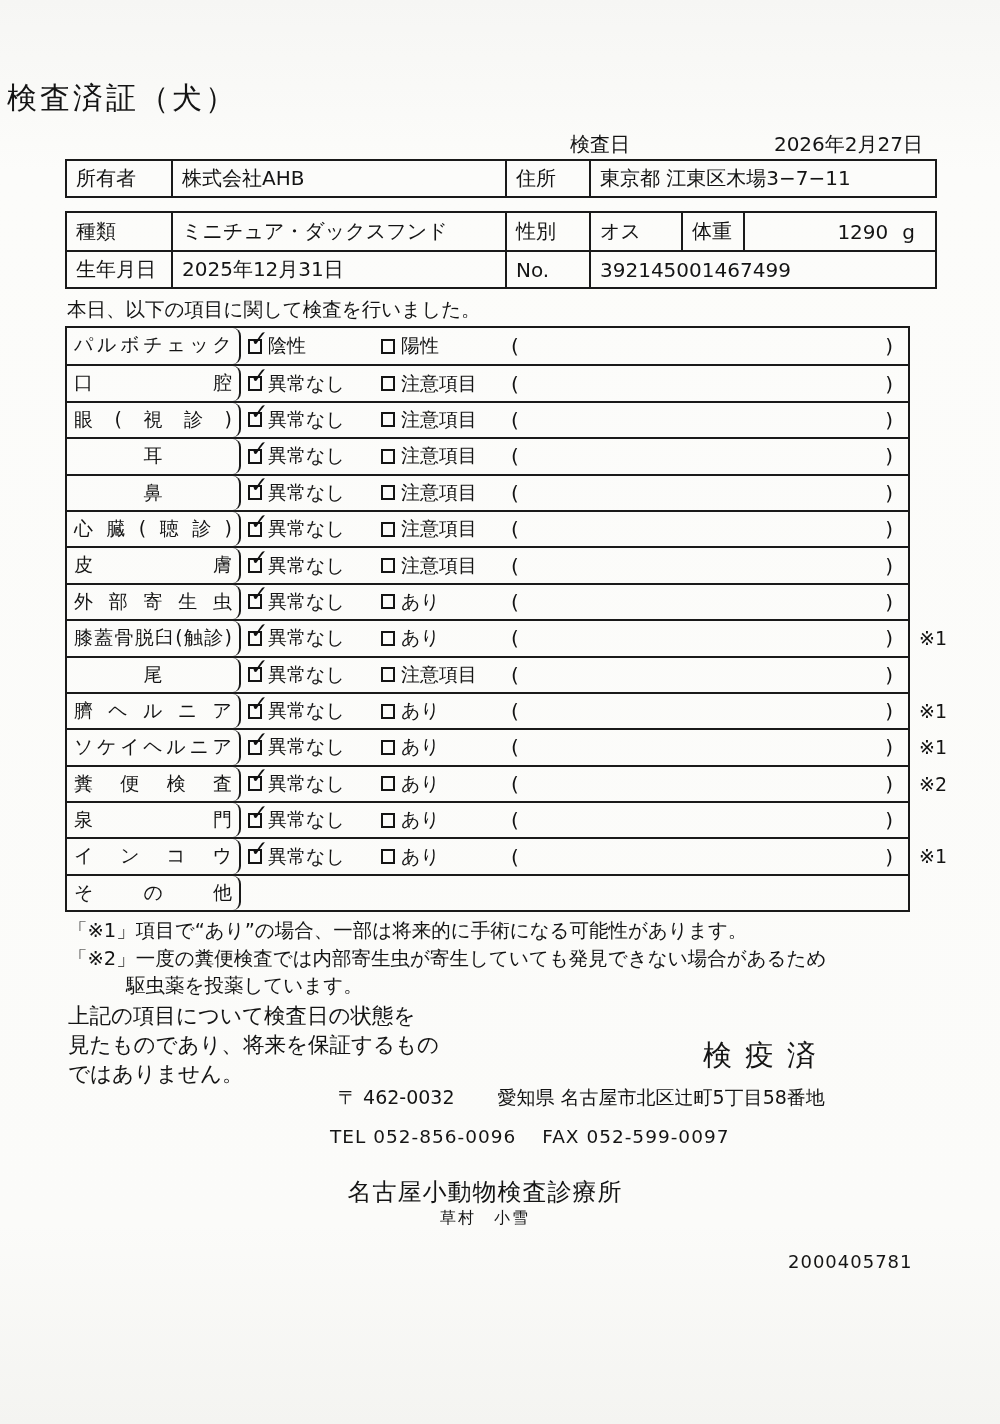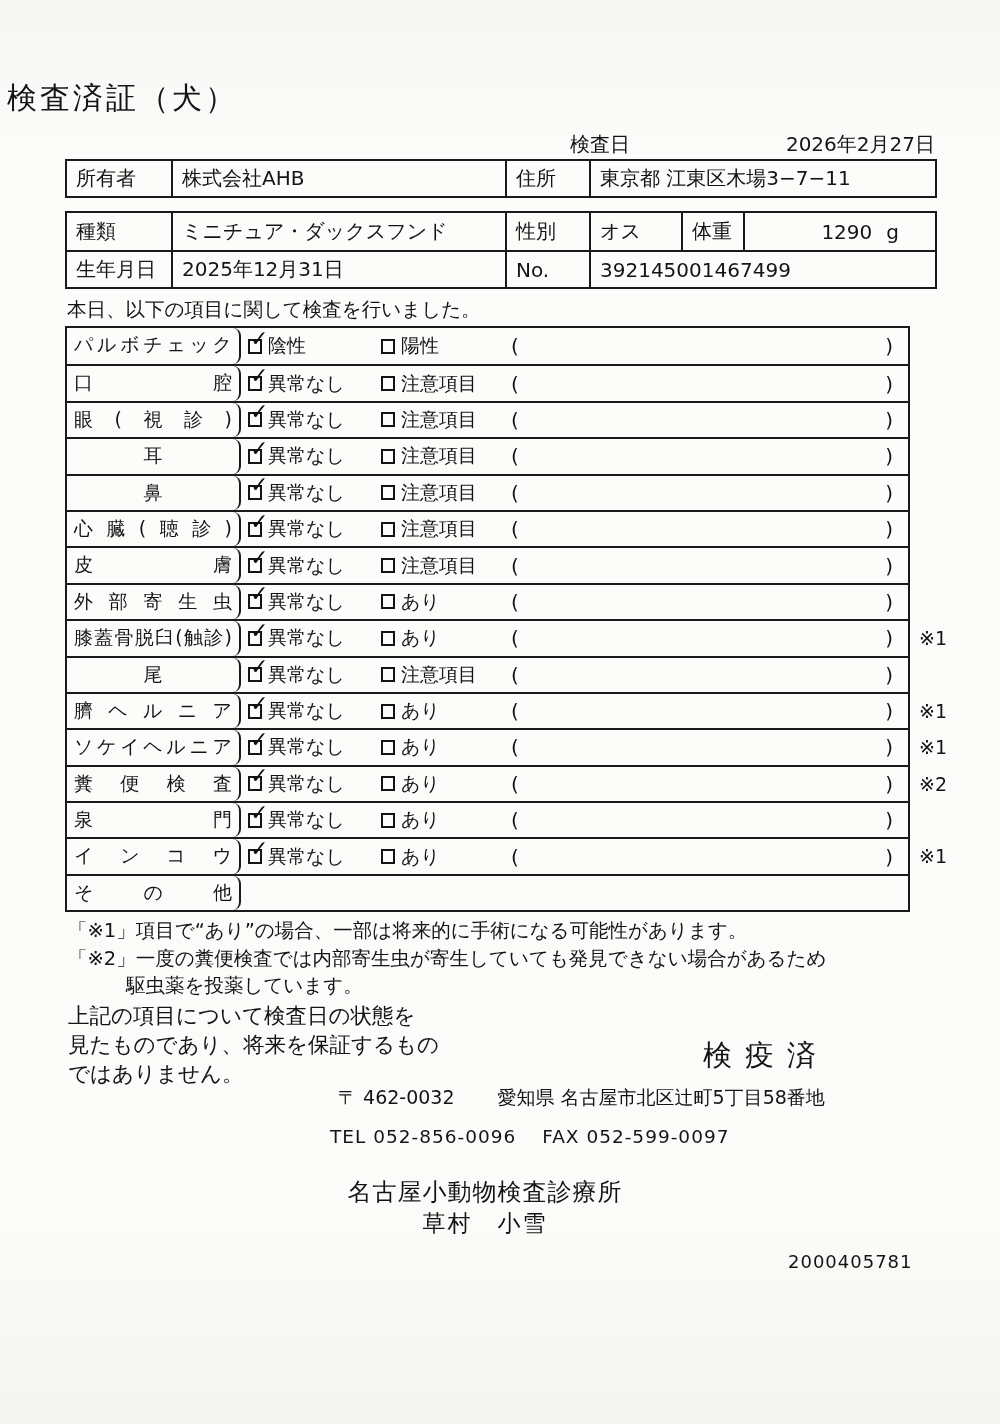--- a/index.html
+++ b/index.html
@@ -7,32 +7,32 @@
   .page {
     position:relative; width:1000px; height:1424px; margin:0 auto;
     background:linear-gradient(180deg,#f6f6f4 0%,#fcfcfa 12%,#fbfbf9 86%,#f4f4f1 100%);
     font-family:"DejaVu Sans","Liberation Sans",sans-serif;
     color:#141414; overflow:hidden;
   }
   .title { position:absolute; top:78px; left:0; width:100%; text-align:left;
     font-size:30px; letter-spacing:3px;margin-left:7px; }
   .date-row { position:absolute; top:131px; left:65px; width:872px; display:flex; font-size:20px; }
   .date-label { margin-left:505px; }
-  .date-value { margin-left:auto; margin-right:2px; }
+  .date-value { margin-left:auto; margin-right:14px; }
 
   .tbl { position:absolute; left:65px; width:872px; border:2px solid #1a1a1a; background:transparent; }
   .owner-tbl { top:159px; }
   .info-tbl  { top:211px; }
   .row { display:grid; align-items:center; font-size:20px; }
   .owner-tbl .row { grid-template-columns:106px 334px 84px 1fr; height:35px; }
   .info-tbl .row-1 { grid-template-columns:106px 334px 84px 92px 62px 1fr; height:37px; }
   .info-tbl .row-2 { grid-template-columns:106px 334px 84px 1fr; height:37px; border-top:2px solid #1a1a1a; }
   .cell { height:100%; display:flex; align-items:center; padding:0 9px; }
   .bR { border-right:2px solid #1a1a1a; }
-  .weight-cell { justify-content:flex-end; gap:14px; padding-right:36px; }
+  .weight-cell { justify-content:flex-end; gap:14px; padding-right:20px; }
 
   .statement { position:absolute; top:296px; left:67px; font-size:19.5px; }
 
   .insp-tbl { top:326px; width:845px; }
   .irow { position:relative; display:grid; grid-template-columns:174px 133px 134px 1fr;
     height:36.4px; align-items:center; font-size:19px; }
   .irow + .irow { border-top:2px solid #1a1a1a; }
   .irow.last { grid-template-columns:174px 1fr; }
   .ilabel { height:100%; border-right:2px solid #1a1a1a; padding:0 7px;
     text-align:justify; text-align-last:justify; line-height:33px; overflow:hidden;border-radius:8px; }
@@ -46,21 +46,21 @@
   .footnotes { position:absolute; top:917px; left:68px; font-size:19.5px; line-height:27.5px; }
   .footnotes .indent { padding-left:58px; }
 
   .disclaimer { position:absolute; top:1001px; left:68px; font-size:21.5px; line-height:29px; white-space:pre-line; }
 
   .stamp { position:absolute; top:1036px; left:703px; font-size:29px; letter-spacing:13px; white-space:nowrap; }
 
   .clinic-address { position:absolute; top:1085px; left:338px; display:flex; gap:43px; font-size:19px; }
   .clinic-tel { position:absolute; top:1126px; left:330px; display:flex; gap:26px; font-size:18.5px; letter-spacing:1px; }
   .clinic-name { position:absolute; top:1176px; left:0; width:970px; text-align:center; font-size:24px; letter-spacing:1px; }
-  .vet-name { position:absolute; top:1208px; left:0; width:970px; text-align:center; font-size:23px; letter-spacing:2px; }
+  .vet-name { position:absolute; top:1208px; left:0; width:970px; text-align:center; font-size:16px; letter-spacing:2px; }
   .serial { position:absolute; top:1251px; left:788px; font-size:18px; letter-spacing:1px; }
 </style>
 </head>
 <body>
 
 <div class="page">
 
   <div class="title">検査済証（犬）</div>
 
   <div class="date-row">

